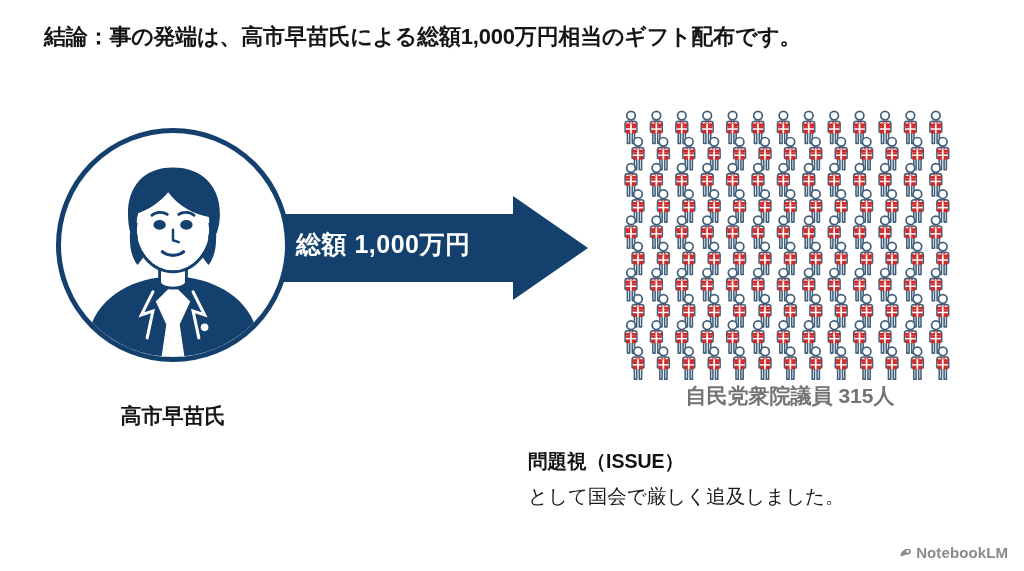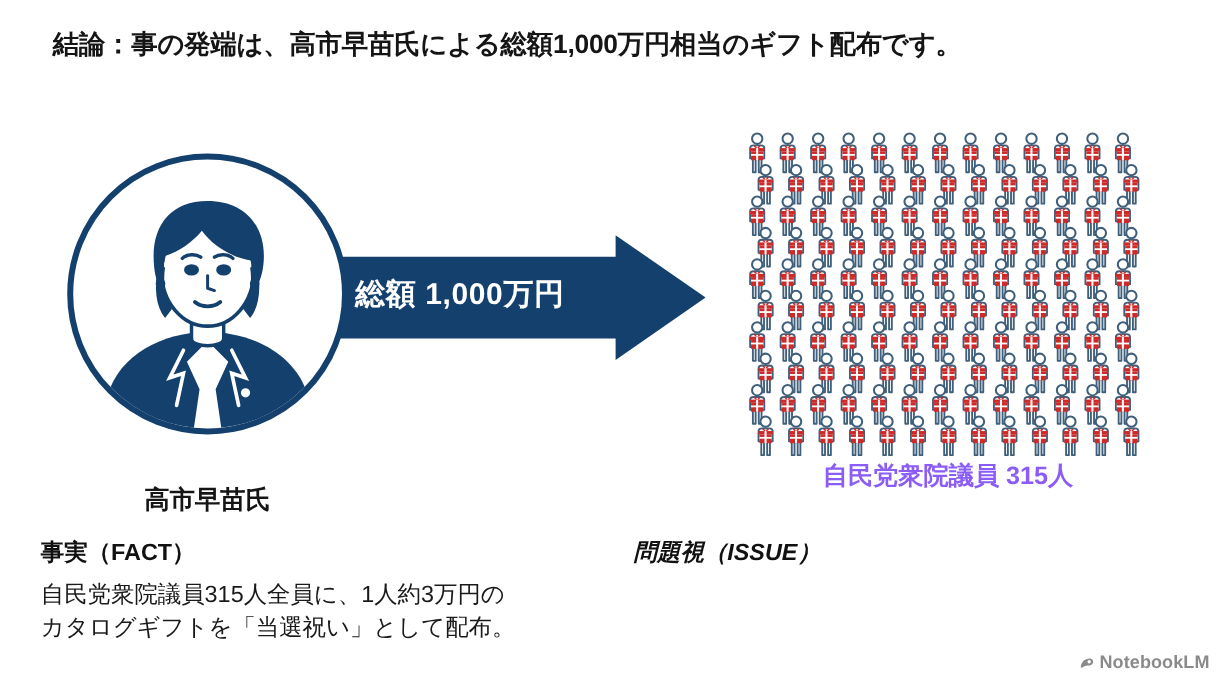--- a/index.html
+++ b/index.html
@@ -95,33 +95,33 @@
   .people-grid svg { display: block; width: 100%; height: 100%; }
 
   .group-label {
     position: absolute;
     left: 600px;
     top: 382px;
     width: 380px;
     text-align: center;
     font-size: 21px;
     font-weight: 700;
-    color: #8b5cf6;
+    color: #737373;
   }
 
   
   .col {
     position: absolute;
     top: 448px;
     font-size: 19.5px;
     line-height: 1.42;
     color: #1a1a1a;
   }
   .col-left  { left: 34px;  width: 470px; }
-  .col-right { left: 528px; width: 470px; font-style: italic; }
+  .col-right { left: 528px; width: 470px; }
   .col h3 {
     margin: 0 0 7px 0;
     font-size: 19.5px;
     font-weight: 700;
     color: #111111;
   }
   .col p { margin: 0; font-weight: 400; }
   .col p span { display: block; }
 
   
@@ -1764,31 +1764,25 @@
             <rect x="5.1" y="2.0" width="1.7" height="10.1" fill="#ffffff"></rect>
             <rect x="0.9" y="6.9" width="10.2" height="1.5" fill="#ffffff"></rect>
             <path d="M5.9 2.0 C4.4 2.0 2.9 0.9 3.5 0.0 C4.3 -0.6 5.4 0.8 5.9 2.0 Z" fill="#cf2a2a"></path>
             <path d="M6.1 2.0 C7.6 2.0 9.1 0.9 8.5 0.0 C7.7 -0.6 6.6 0.8 6.1 2.0 Z" fill="#cf2a2a"></path>
           </g>
         </g>
       </svg>
   </div>
   <div class="group-label">自民党衆院議員 315人</div>
 
-  <div class="col col-left">
-    <h3>事実（FACT）</h3>
-    <p>
-      <span>自民党衆院議員315人全員に、1人約3万円の</span>
-      <span>カタログギフトを「当選祝い」として配布。</span>
-    </p>
-  </div>
 
   <div class="col col-right">
     <h3>問題視（ISSUE）</h3>
     <p>
+      <span>として国会で厳しく追及しました。</span>
     </p>
   </div>
 
   <div class="watermark">
     <span>
       <svg width="13" height="13" viewBox="0 0 24 24" aria-hidden="true">
         <path d="M3 19 C3 11, 9 5, 17 5 C20 5, 22 7, 22 10 C22 14, 18 16, 14 16 C10 16, 7 18, 6 19 Z" fill="#8a8a8a"></path>
         <circle cx="16" cy="10" r="2.6" fill="#ffffff"></circle>
       </svg>
     </span>

